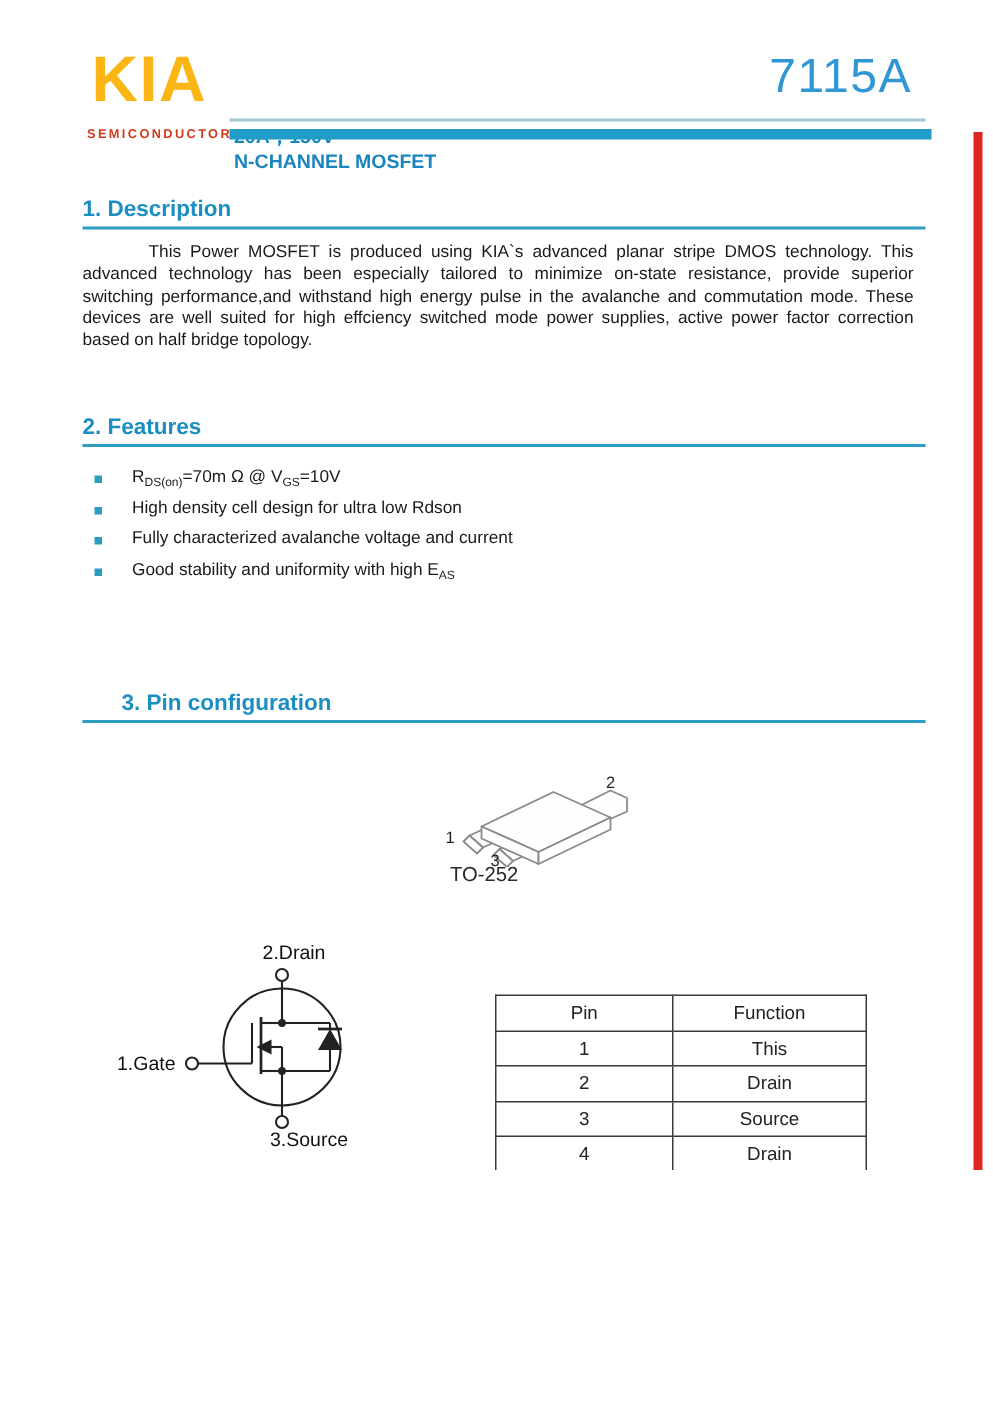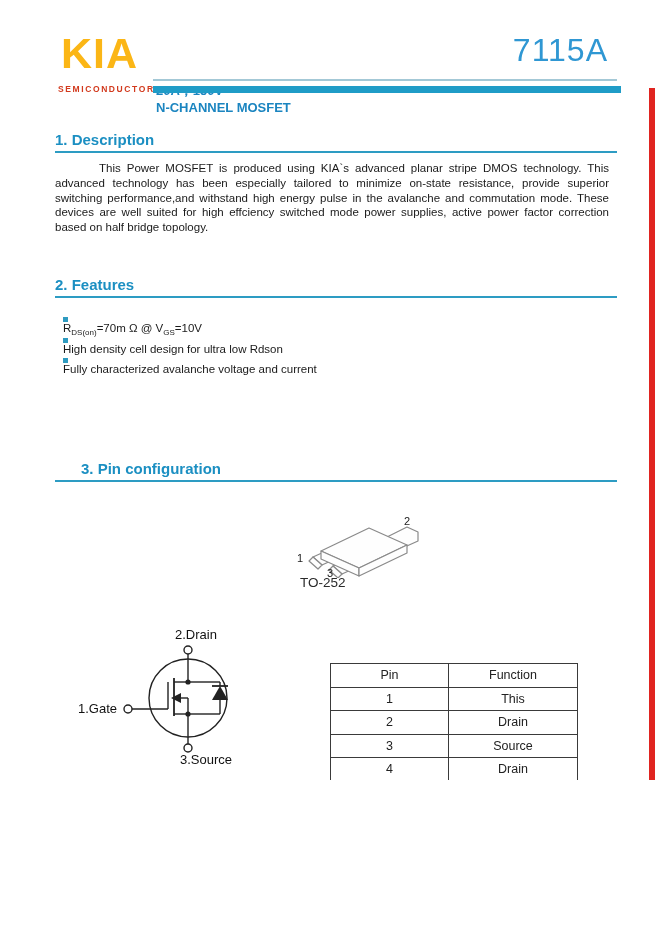--- a/index.html
+++ b/index.html
@@ -41,21 +41,21 @@
   .desc-rule  { top:151px; }
   .desc-body {
     position:absolute; left:55px; top:161px; width:554px;
     font-size:11.5px; line-height:14.8px; color:#1a1a1a;
     text-align:justify; text-indent:44px;
   }
 
   .feat-title { top:276px; }
   .feat-rule  { top:296px; }
   .feat-list  { position:absolute; left:63px; top:312px; width:520px; }
-  .feat-item  { display:flex; align-items:flex-start; height:20.5px;flex-direction:column; }
+  .feat-item  { display:flex; align-items:flex-start; height:20.5px; }
   .bullet {
     width:5px; height:5px; background:#2e9bc0; margin:5px 20px 0 0; flex:none;
   }
   .feat-text { font-size:11.5px; color:#1a1a1a; }
   .feat-text sub { font-size:8px; }
 
   .pin-title { top:460px;margin-left:26px; }
   .pin-rule  { top:480px; }
 
   
@@ -122,20 +122,24 @@
         <span class="feat-text"><span>R</span><sub>DS(on)</sub><span>=70m Ω @ V</span><sub>GS</sub><span>=10V</span></span>
       </div>
       <div class="feat-item">
         <span class="bullet"></span>
         <span class="feat-text"><span>High density cell design for ultra low Rdson</span></span>
       </div>
       <div class="feat-item">
         <span class="bullet"></span>
         <span class="feat-text"><span>Fully characterized avalanche voltage and current</span></span>
       </div>
+      <div class="feat-item">
+        <span class="bullet"></span>
+        <span class="feat-text"><span>Good stability and uniformity with high E</span><sub>AS</sub></span>
+      </div>
     </div>
 
   <div class="sec-title pin-title">3. Pin configuration</div>
   <div class="sec-rule pin-rule"></div>
 
   <svg class="pkg-svg" width="150" height="62" viewBox="0 0 150 62">
     <g stroke="#8a8a8a" stroke-width="1.2" fill="#fefefe" stroke-linejoin="round">
 
       <polygon points="104,21 124,11 135,16 135,25 115,34"></polygon>
 

